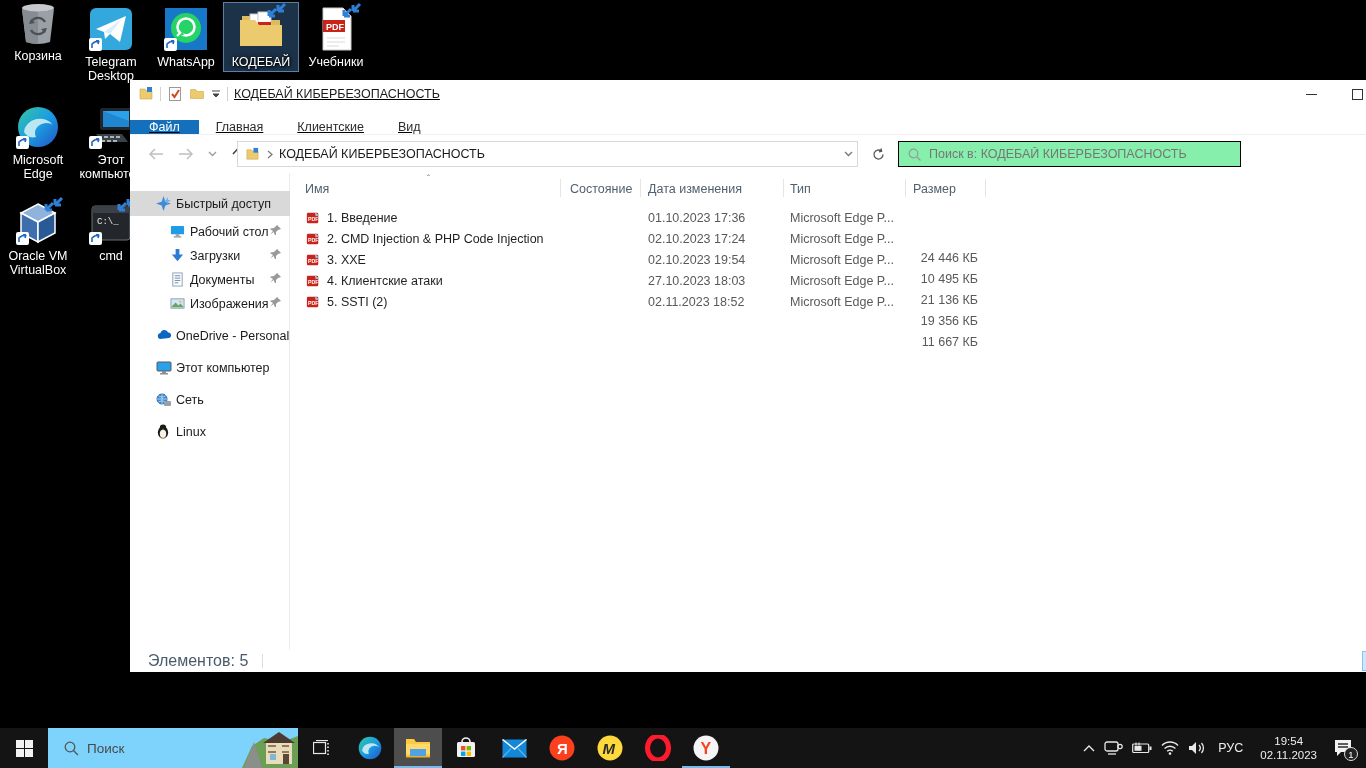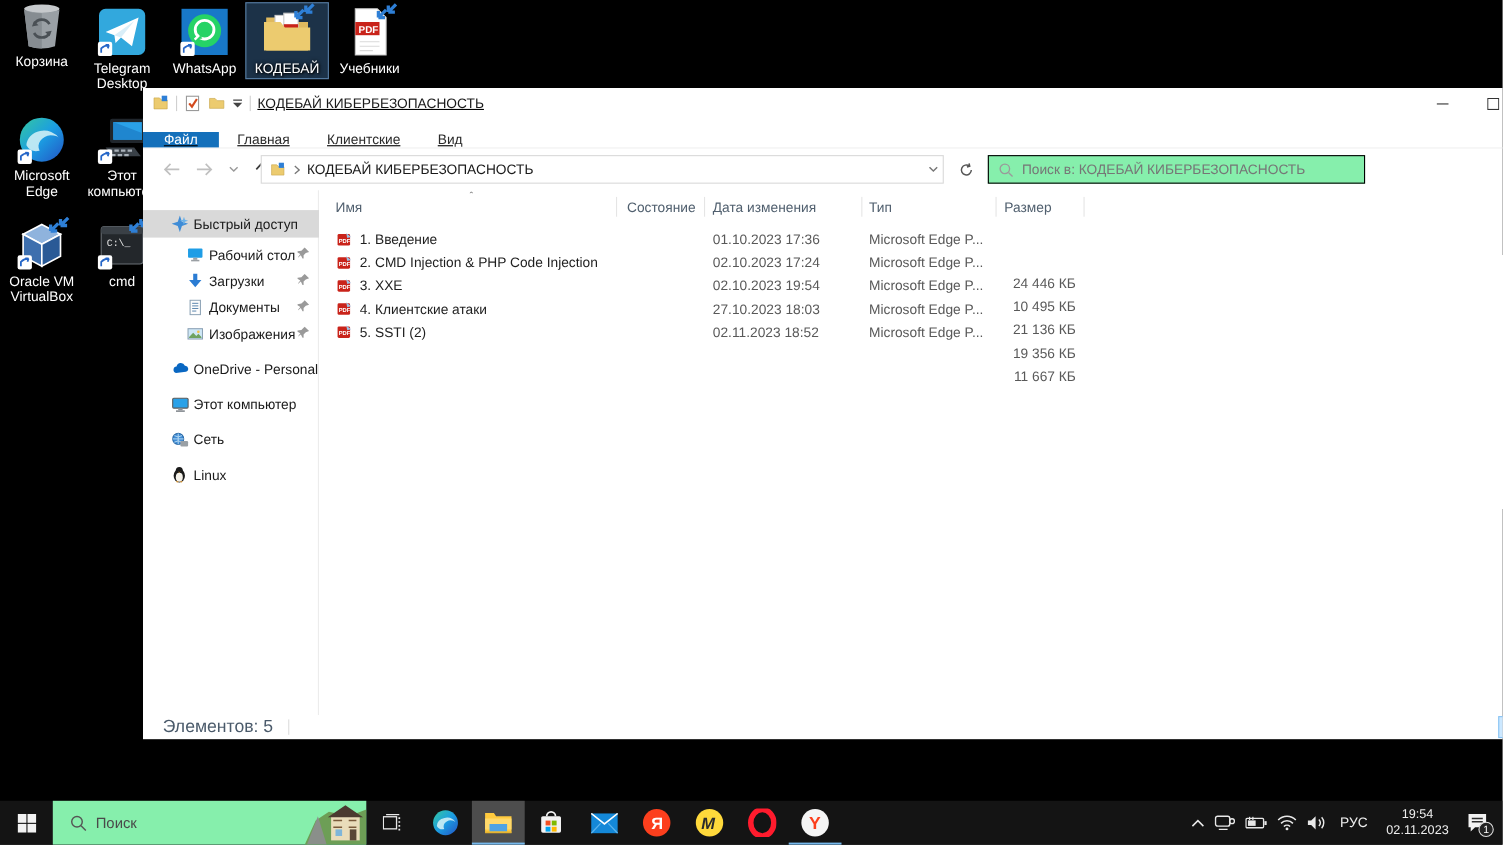--- a/index.html
+++ b/index.html
@@ -64,21 +64,21 @@
   .statusbar { position:absolute; left:0; bottom:0; right:0; height:22px; display:flex; align-items:center; }
   .status-txt { font-size:16px; color:#4a5a6a; margin-left:18px; }
   .status-div { width:1px; height:14px; background:#dcdcdc; margin-left:14px; }
   .viewbtns { position:absolute; right:8px; top:1px; display:flex; gap:4px; }
   .vb { width:26px; height:20px; display:flex; align-items:center; justify-content:center; }
   .vb.sel { background:#cce8ff; border:1px solid #88c3f3; }
 
   
   .taskbar { position:absolute; left:0; bottom:0; width:1366px; height:40px; background:#141414; display:flex; align-items:stretch; }
   .tb-start { width:48px; display:flex; align-items:center; justify-content:center; }
-  .tb-search { width:285px; background:#86efac; display:flex; align-items:center; position:relative;text-align:right; }
+  .tb-search { width:250px; background:#7dd3fc; display:flex; align-items:center; position:relative;text-align:right; }
   .tb-search .ph { font-size:13.5px; color:#4a4a4a; margin-left:8px; }
   .tb-search .mag { margin-left:16px; }
   .tb-search .pic { position:absolute; right:0; top:0; height:40px; }
   .tb-slot { width:48px; display:flex; align-items:center; justify-content:center; position:relative; }
   .tb-slot.active { background:#4d4d4d; }
   .tb-slot .runline { position:absolute; left:0; bottom:0; width:100%; height:2px; background:#76b9ed; }
   .tray { margin-left:auto; display:flex; align-items:center; gap:9px; padding-right:10px; }
   .tray-ic { display:flex; align-items:center; justify-content:center; }
   .tray-lang { color:#eee; font-size:12.5px; padding:0 4px; }
   .tray-clock { color:#eee; font-size:11.5px; text-align:center; line-height:1.25; padding:0 4px; }

